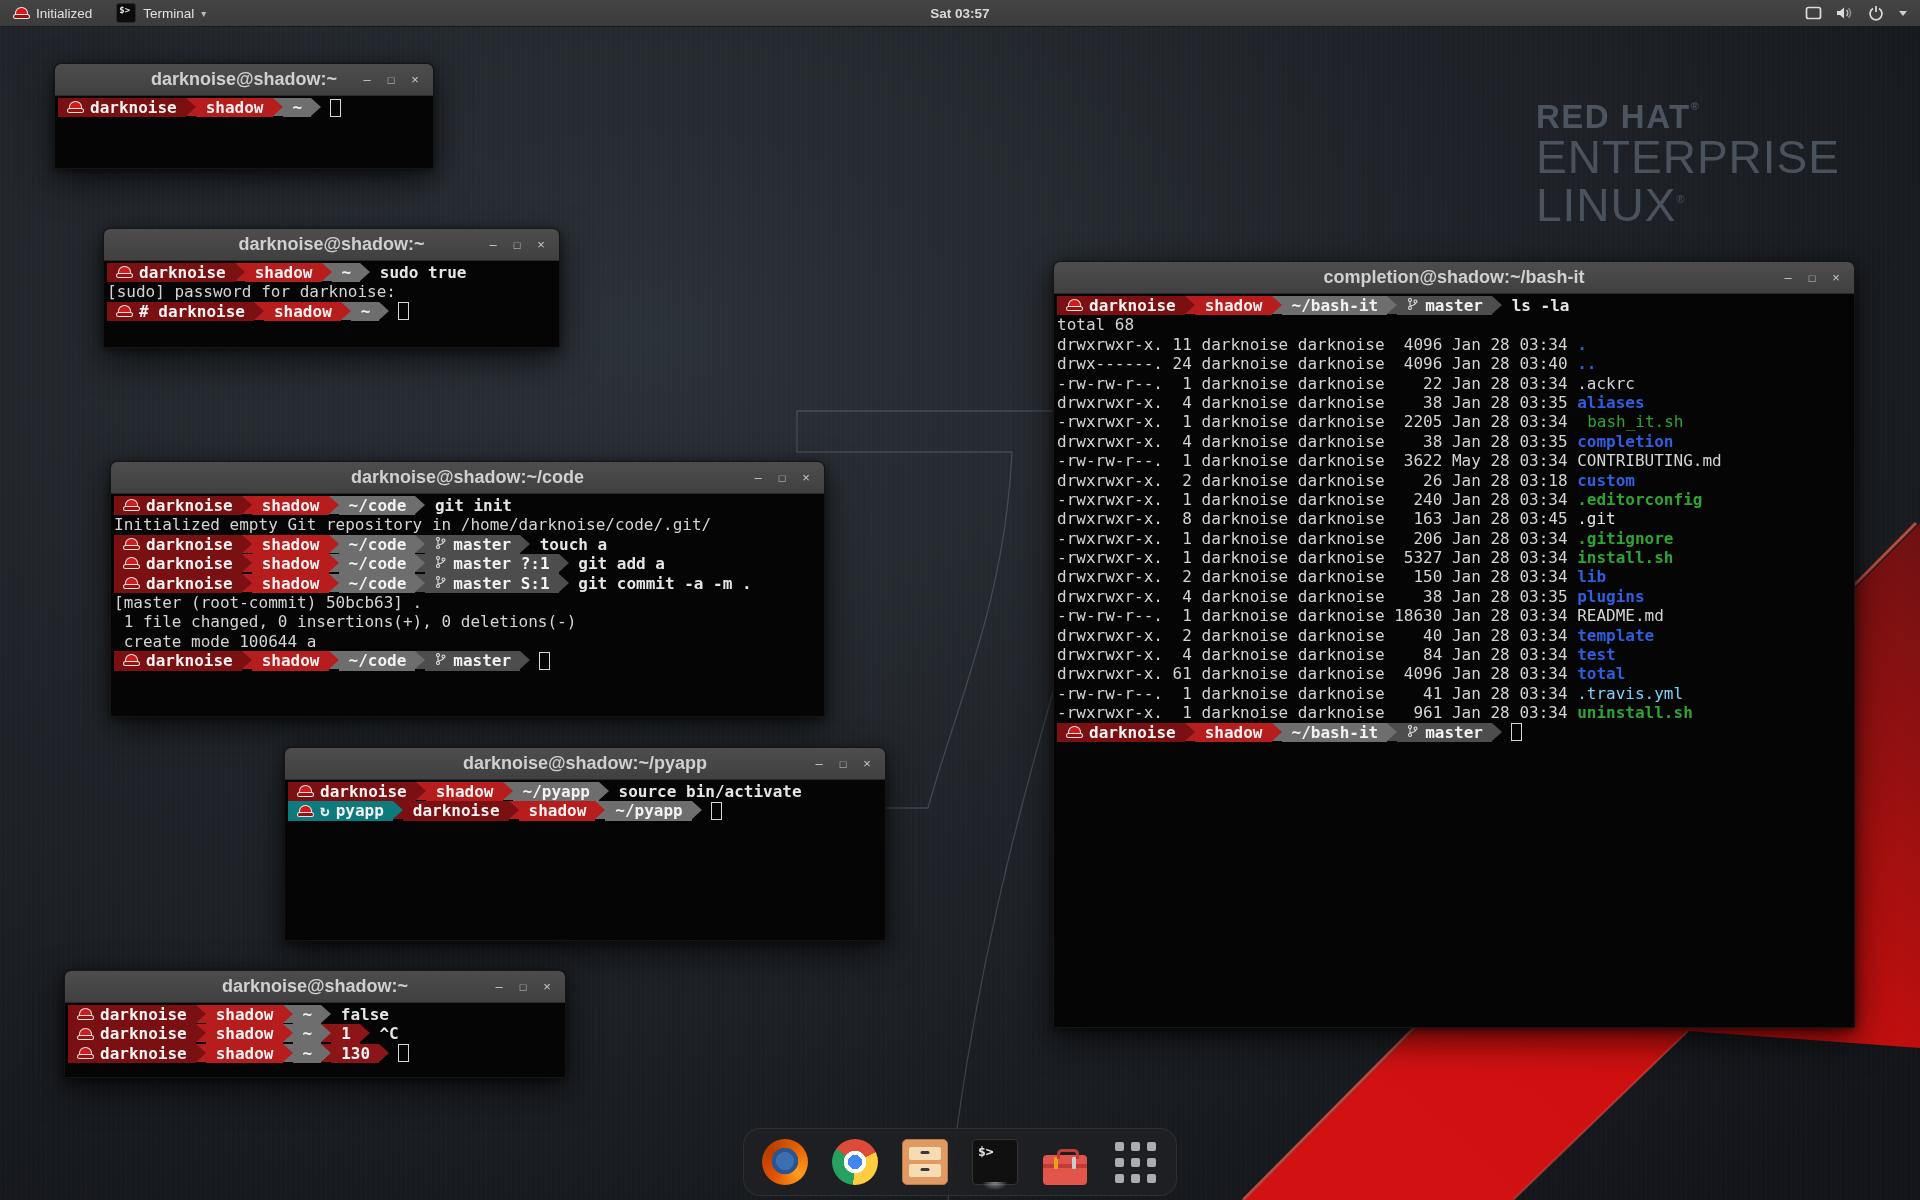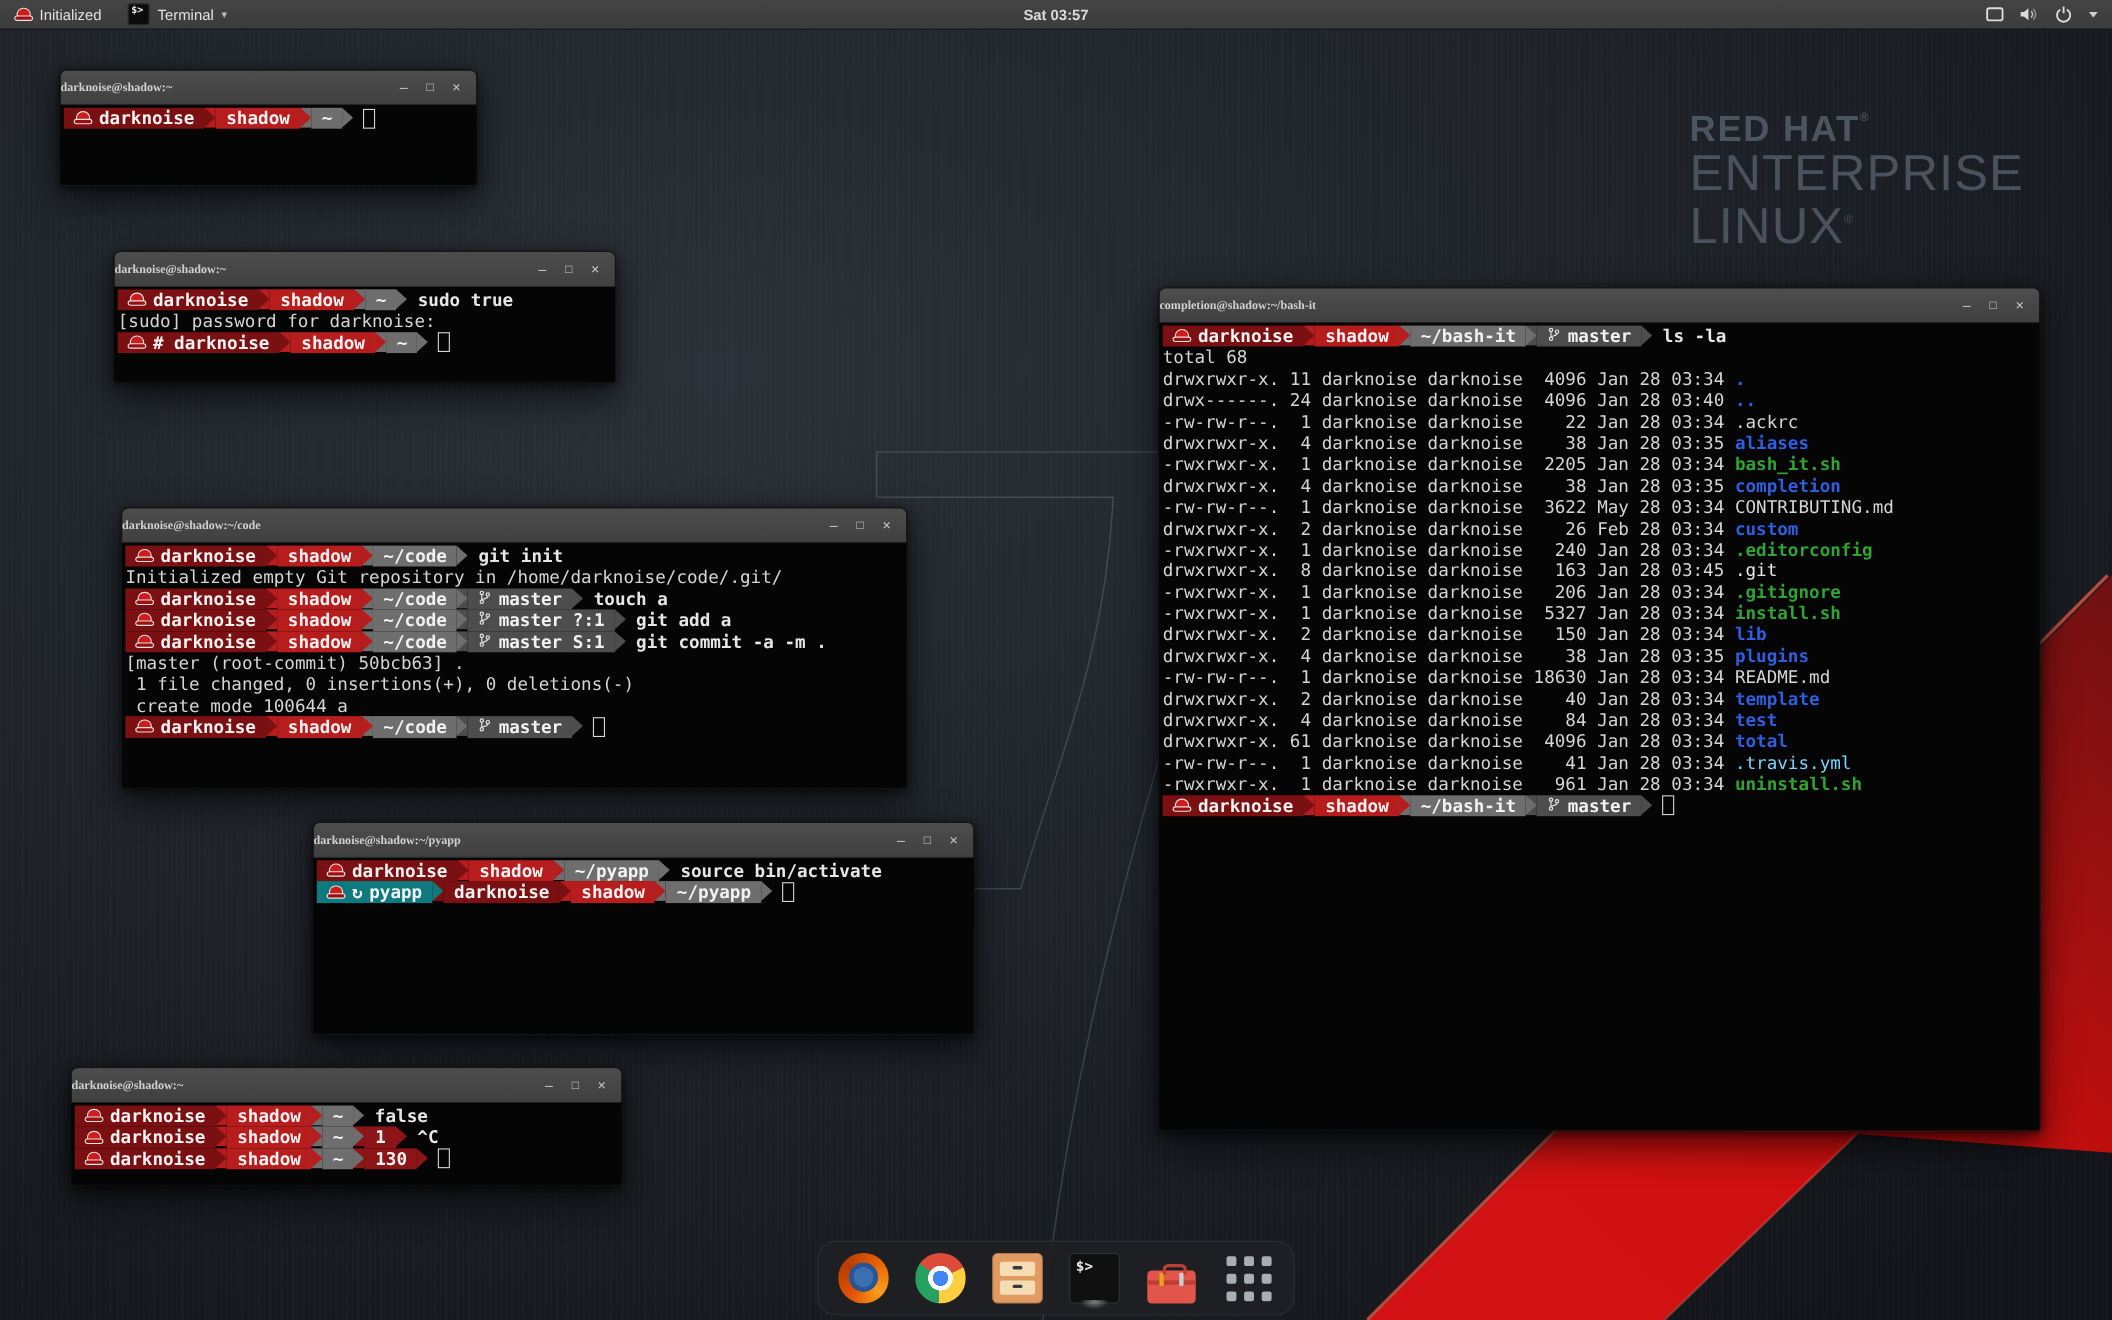--- a/index.html
+++ b/index.html
@@ -33,21 +33,21 @@
   
   #rhlogo{position:absolute;left:1536px;top:100px;z-index:2;color:#4c555f;line-height:1.04;user-select:none;}
   #rhlogo .l1{font-size:33px;font-weight:bold;letter-spacing:1.5px;}
   #rhlogo .l2,#rhlogo .l3{font-size:46px;font-weight:300;letter-spacing:1px;color:#4a535d;}
   #rhlogo sup{font-size:11px;vertical-align:18px;}
   
   .win{position:absolute;z-index:5;background:#050505;border:1px solid #151515;border-radius:7px 7px 2px 2px;
     box-shadow:0 12px 34px rgba(0,0,0,.65), 0 2px 8px rgba(0,0,0,.5);}
   .tbar{height:31px;background:linear-gradient(#4d4d4d,#404040);border-bottom:1px solid #2a2a2a;
     border-radius:6px 6px 0 0;position:relative;display:flex;align-items:center;}
-  .tbar .ttl{position:absolute;left:0;right:0;font-size:11px;font-weight:bold;color:#d0d0d0;pointer-events:none;font-family:Liberation Serif, serif;}
+  .tbar .ttl{position:absolute;left:0;right:0;text-align:center;font-size:18px;font-weight:bold;color:#d0d0d0;pointer-events:none;}
   .btns{margin-left:auto;display:flex;gap:4px;padding-right:8px;z-index:1;}
   .wbtn{width:20px;text-align:center;color:#c9c9c9;font-size:13px;line-height:20px;}
   .wbtn.mx{font-size:11px;}
   .tbody{position:absolute;top:32px;left:0;right:0;bottom:0;background:#050505;overflow:hidden;
     padding:2px 0 0 3px;border-radius:0 0 2px 2px;}
   .tl{display:flex;align-items:stretch;height:19.4px;white-space:pre;
     font:16px/19.4px "DejaVu Sans Mono",monospace;color:#d4d4d4;}
   .pl{display:flex;align-items:center;padding:0 9px 0 10px;font-weight:bold;color:#f2f2f2;}
   .ar{width:0;height:0;border-top:9.7px solid transparent;border-bottom:9.7px solid transparent;
     border-left:10px solid transparent;flex:0 0 auto;}
@@ -279,24 +279,24 @@
                   <circle cx="8.5" cy="4.5" r="1.5" fill="none"></circle>
                   <path d="M3 4.5v5" fill="none"></path>
                   <path d="M8.5 6c0 3-5.5 2-5.5 3.5" fill="none"></path>
                 </g>
               </svg></span>master</span><span class="ar" style="border-left-color: rgb(77, 77, 77);"></span><span class="cmd"> ls -la</span></div>
         <div class="tl"><span class="out">total 68</span></div>
         <div class="tl"><span class="out">drwxrwxr-x. 11 darknoise darknoise  4096 Jan 28 03:34 </span><span class="out" style="color: rgb(47, 95, 224); font-weight: bold;">.</span></div>
         <div class="tl"><span class="out">drwx------. 24 darknoise darknoise  4096 Jan 28 03:40 </span><span class="out" style="color: rgb(47, 95, 224); font-weight: bold;">..</span></div>
         <div class="tl"><span class="out">-rw-rw-r--.  1 darknoise darknoise    22 Jan 28 03:34 </span><span class="out" style="color: rgb(212, 212, 212);">.ackrc</span></div>
         <div class="tl"><span class="out">drwxrwxr-x.  4 darknoise darknoise    38 Jan 28 03:35 </span><span class="out" style="color: rgb(47, 95, 224); font-weight: bold;">aliases</span></div>
-        <div class="tl"><span class="out">-rwxrwxr-x.  1 darknoise darknoise  2205 Jan 28 03:34 </span><span class="out" style="color: rgb(47, 163, 51); font-weight: bold;">bash_it.sh</span></div>
+        <div class="tl"><span class="out">-rwxrwxr-x.  1 darknoise darknoise  2205 Jan 28 03:34 </span><span class="out" style="color: rgb(47, 163, 51); font-weight: normal; margin-left: 10px;">bash_it.sh</span></div>
         <div class="tl"><span class="out">drwxrwxr-x.  4 darknoise darknoise    38 Jan 28 03:35 </span><span class="out" style="color: rgb(47, 95, 224); font-weight: bold;">completion</span></div>
         <div class="tl"><span class="out">-rw-rw-r--.  1 darknoise darknoise  3622 May 28 03:34 </span><span class="out" style="color: rgb(212, 212, 212);">CONTRIBUTING.md</span></div>
-        <div class="tl"><span class="out">drwxrwxr-x.  2 darknoise darknoise    26 Feb 28 03:34 </span><span class="out" style="color: rgb(47, 95, 224); font-weight: bold;">custom</span></div>
+        <div class="tl"><span class="out">drwxrwxr-x.  2 darknoise darknoise    26 Jan 28 03:18 </span><span class="out" style="color: rgb(47, 95, 224); font-weight: bold;">custom</span></div>
         <div class="tl"><span class="out">-rwxrwxr-x.  1 darknoise darknoise   240 Jan 28 03:34 </span><span class="out" style="color: rgb(47, 163, 51); font-weight: bold;">.editorconfig</span></div>
         <div class="tl"><span class="out">drwxrwxr-x.  8 darknoise darknoise   163 Jan 28 03:45 </span><span class="out" style="color: #e5e5e5; font-weight: normal;">.git</span></div>
         <div class="tl"><span class="out">-rwxrwxr-x.  1 darknoise darknoise   206 Jan 28 03:34 </span><span class="out" style="color: rgb(47, 163, 51); font-weight: bold;">.gitignore</span></div>
         <div class="tl"><span class="out">-rwxrwxr-x.  1 darknoise darknoise  5327 Jan 28 03:34 </span><span class="out" style="color: rgb(47, 163, 51); font-weight: bold;">install.sh</span></div>
         <div class="tl"><span class="out">drwxrwxr-x.  2 darknoise darknoise   150 Jan 28 03:34 </span><span class="out" style="color: rgb(47, 95, 224); font-weight: bold;">lib</span></div>
         <div class="tl"><span class="out">drwxrwxr-x.  4 darknoise darknoise    38 Jan 28 03:35 </span><span class="out" style="color: rgb(47, 95, 224); font-weight: bold;">plugins</span></div>
         <div class="tl"><span class="out">-rw-rw-r--.  1 darknoise darknoise 18630 Jan 28 03:34 </span><span class="out" style="color: rgb(212, 212, 212);">README.md</span></div>
         <div class="tl"><span class="out">drwxrwxr-x.  2 darknoise darknoise    40 Jan 28 03:34 </span><span class="out" style="color: rgb(47, 95, 224); font-weight: bold;">template</span></div>
         <div class="tl"><span class="out">drwxrwxr-x.  4 darknoise darknoise    84 Jan 28 03:34 </span><span class="out" style="color: rgb(47, 95, 224); font-weight: bold;">test</span></div>
         <div class="tl"><span class="out">drwxrwxr-x. 61 darknoise darknoise  4096 Jan 28 03:34 </span><span class="out" style="color: rgb(47, 95, 224); font-weight: bold;">total</span></div>

